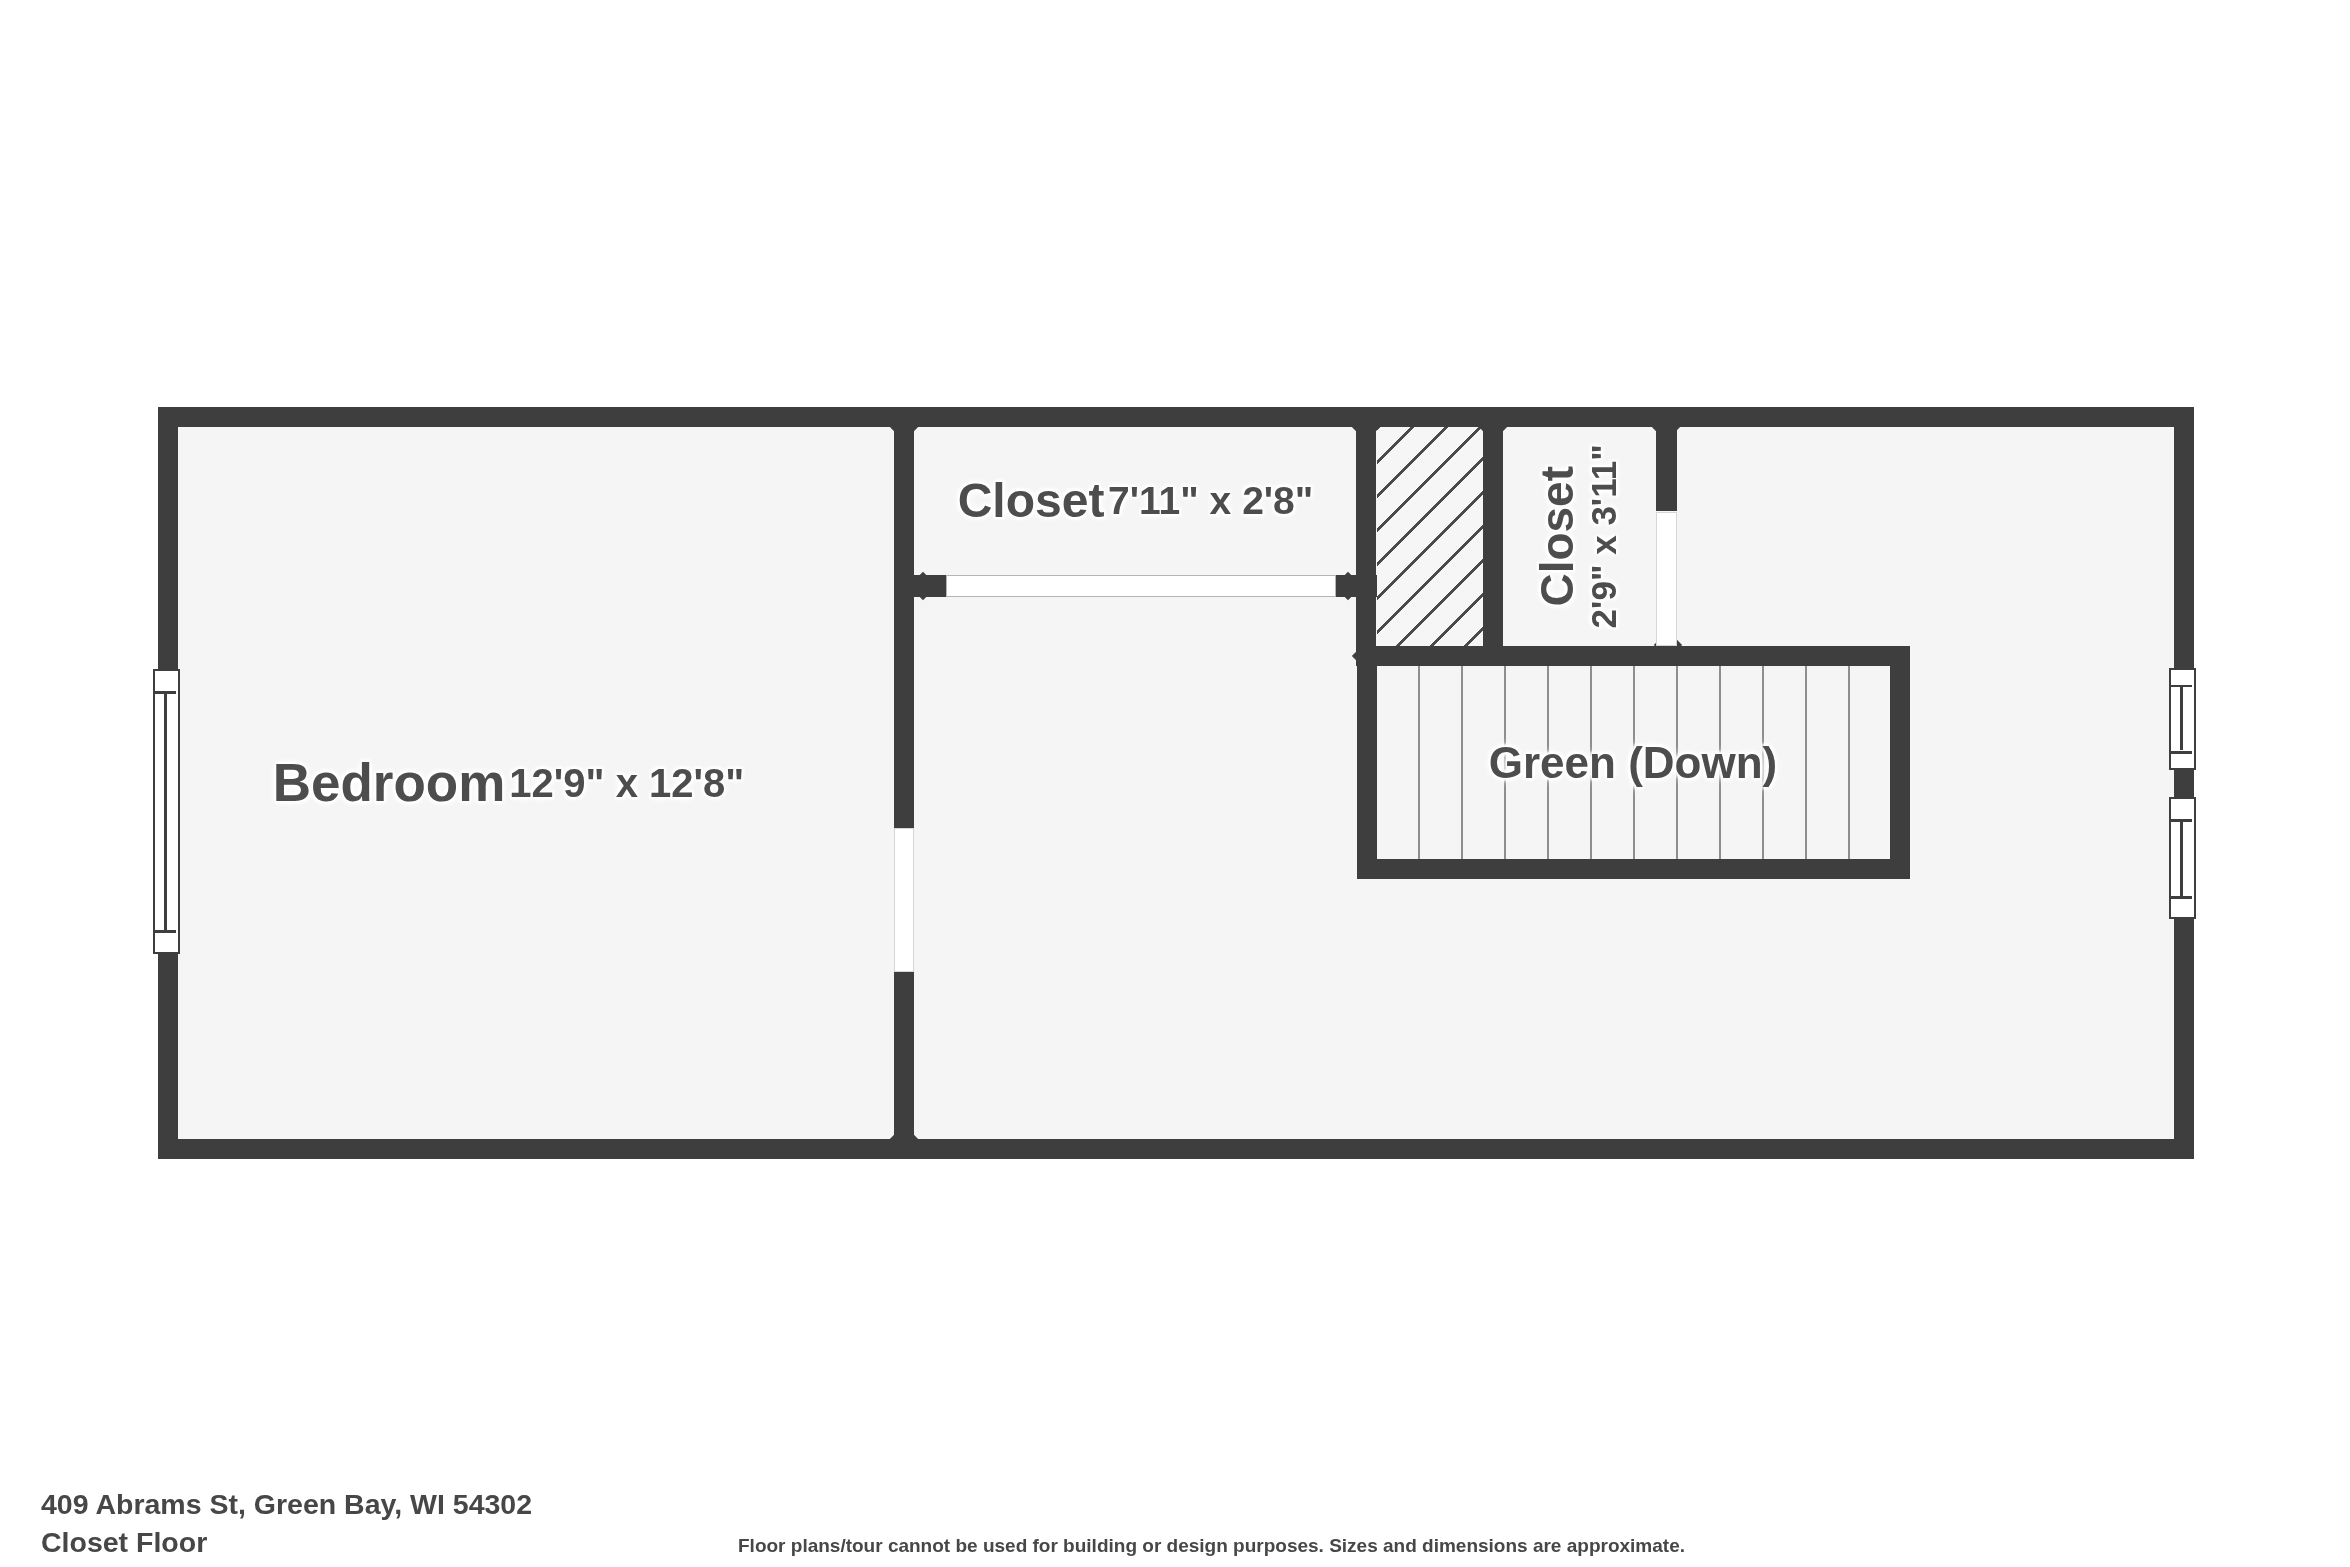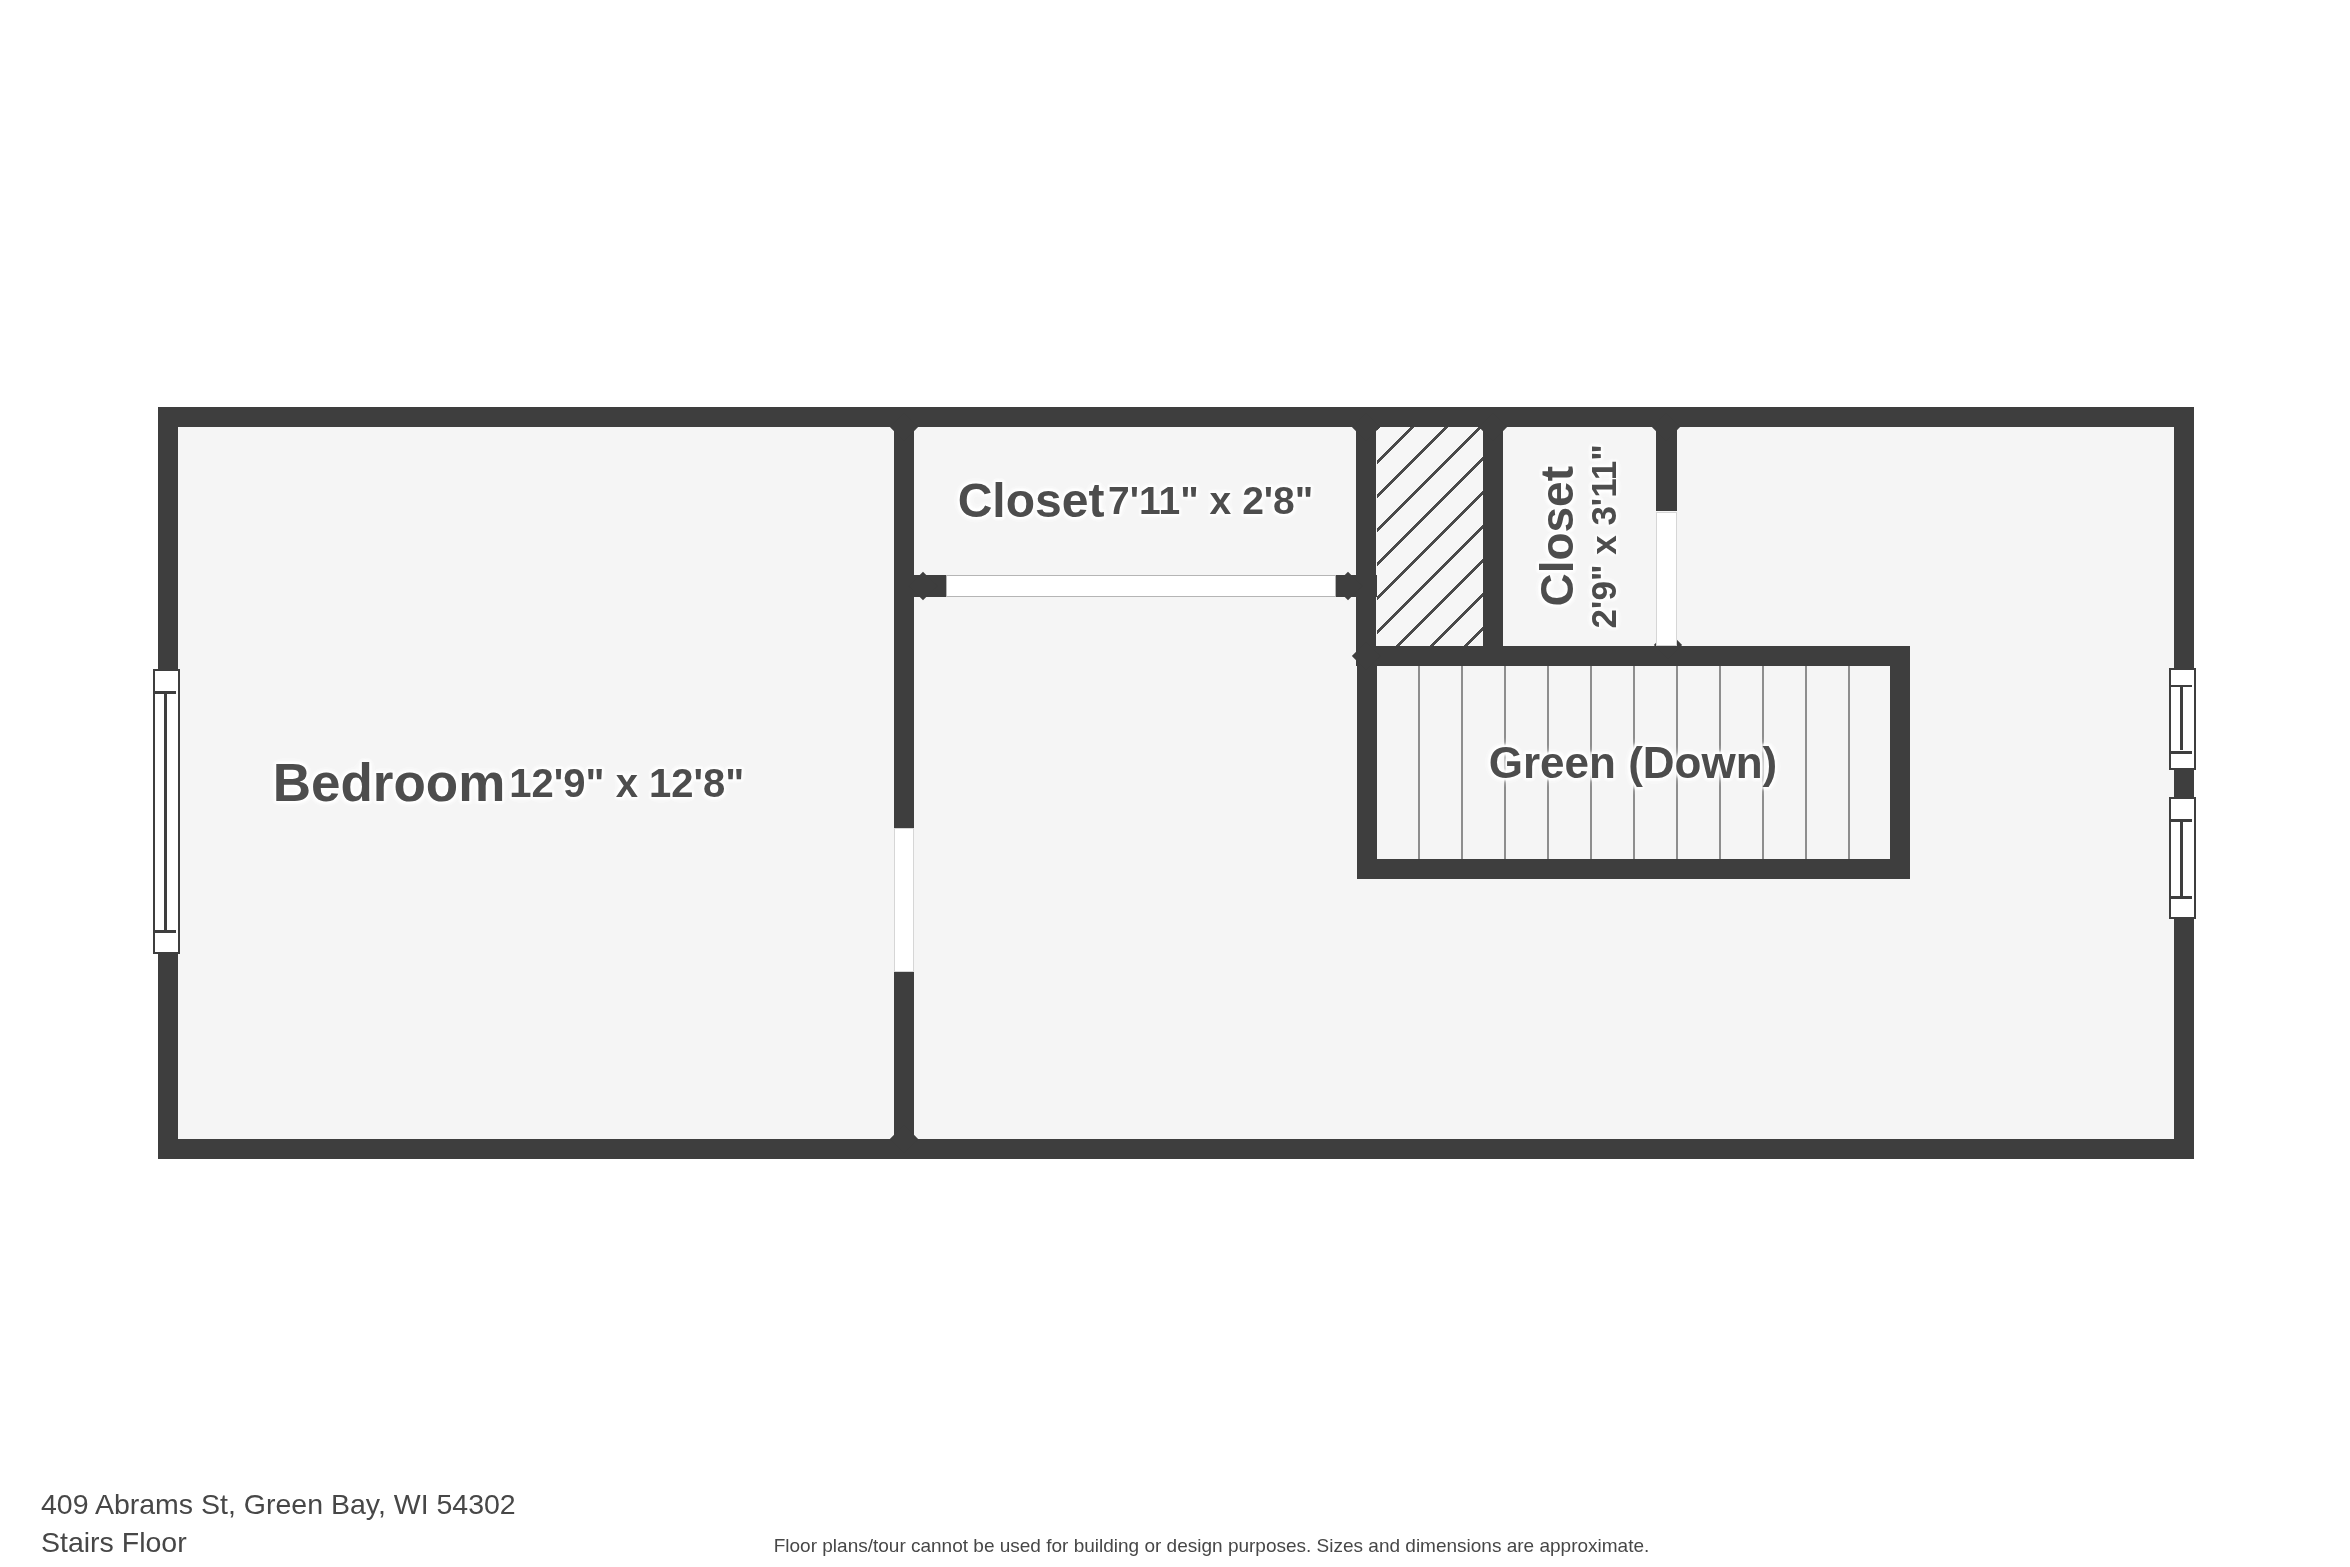--- a/index.html
+++ b/index.html
@@ -49,21 +49,21 @@
   }
   .roomlabel .title-lg { font-size: 53px; line-height: 1.15; }
   .roomlabel .dims-lg  { font-size: 40px; line-height: 1.15; }
   .roomlabel .title-md { font-size: 48px; line-height: 1.15; }
   .roomlabel .dims-md  { font-size: 39px; line-height: 1.15; }
   .roomlabel .title-sm { font-size: 46px; line-height: 1.1; }
   .roomlabel .dims-sm  { font-size: 35px; line-height: 1.2; }
   .rot { transform: rotate(-90deg); white-space: nowrap; }
   .stairs-label { font-size: 44px; }
   .footer-line {
-    position: absolute; color: #474747; font-weight: normal;
+    position: absolute; color: #474747; font-weight: bold;
   }
   .addr { left: 41px; top: 1488px; font-size: 28.5px; }
   .floorname { left: 41px; top: 1526px; font-size: 28.5px; }
   .disclaimer { left: 0; top: 1535px; width: 2351px; text-align: center; font-size: 19px; padding-left: 36px; }
 </style>
 </head>
 <body>
 
 <div id="canvas">
 
@@ -135,17 +135,17 @@
       <div class="title-sm">Closet</div>
       <div class="dims-sm">2'9" x 3'11"</div>
     </div>
   </div>
 
   <div class="abs roomlabel" style="left:1377px; top:666px; width:512px; height:193px;">
     <div class="stairs-label">Green (Down)</div>
   </div>
 
   <div class="footer-line addr">409 Abrams St, Green Bay, WI 54302</div>
-  <div class="footer-line floorname">Stairs Floor</div>
+  <div class="footer-line floorname">Closet Floor</div>
   <div class="footer-line disclaimer">Floor plans/tour cannot be used for building or design purposes. Sizes and dimensions are approximate.</div>
 
 </div>
 
 
 </body></html>

